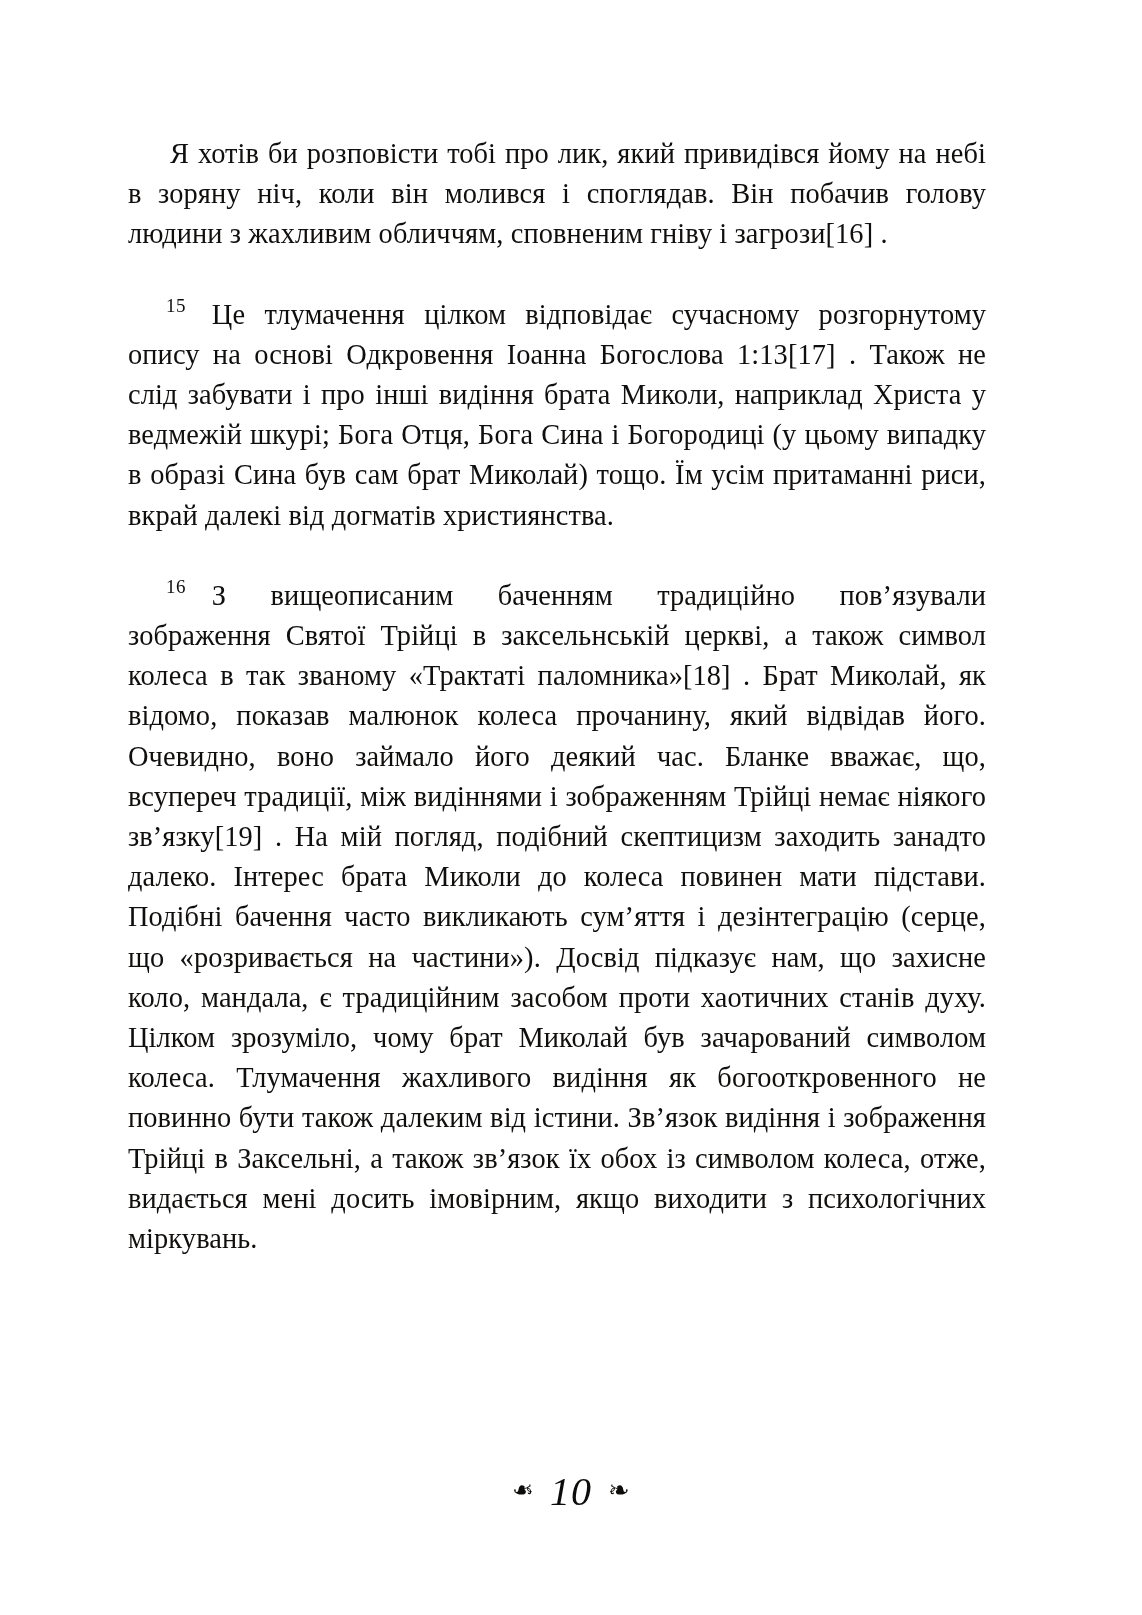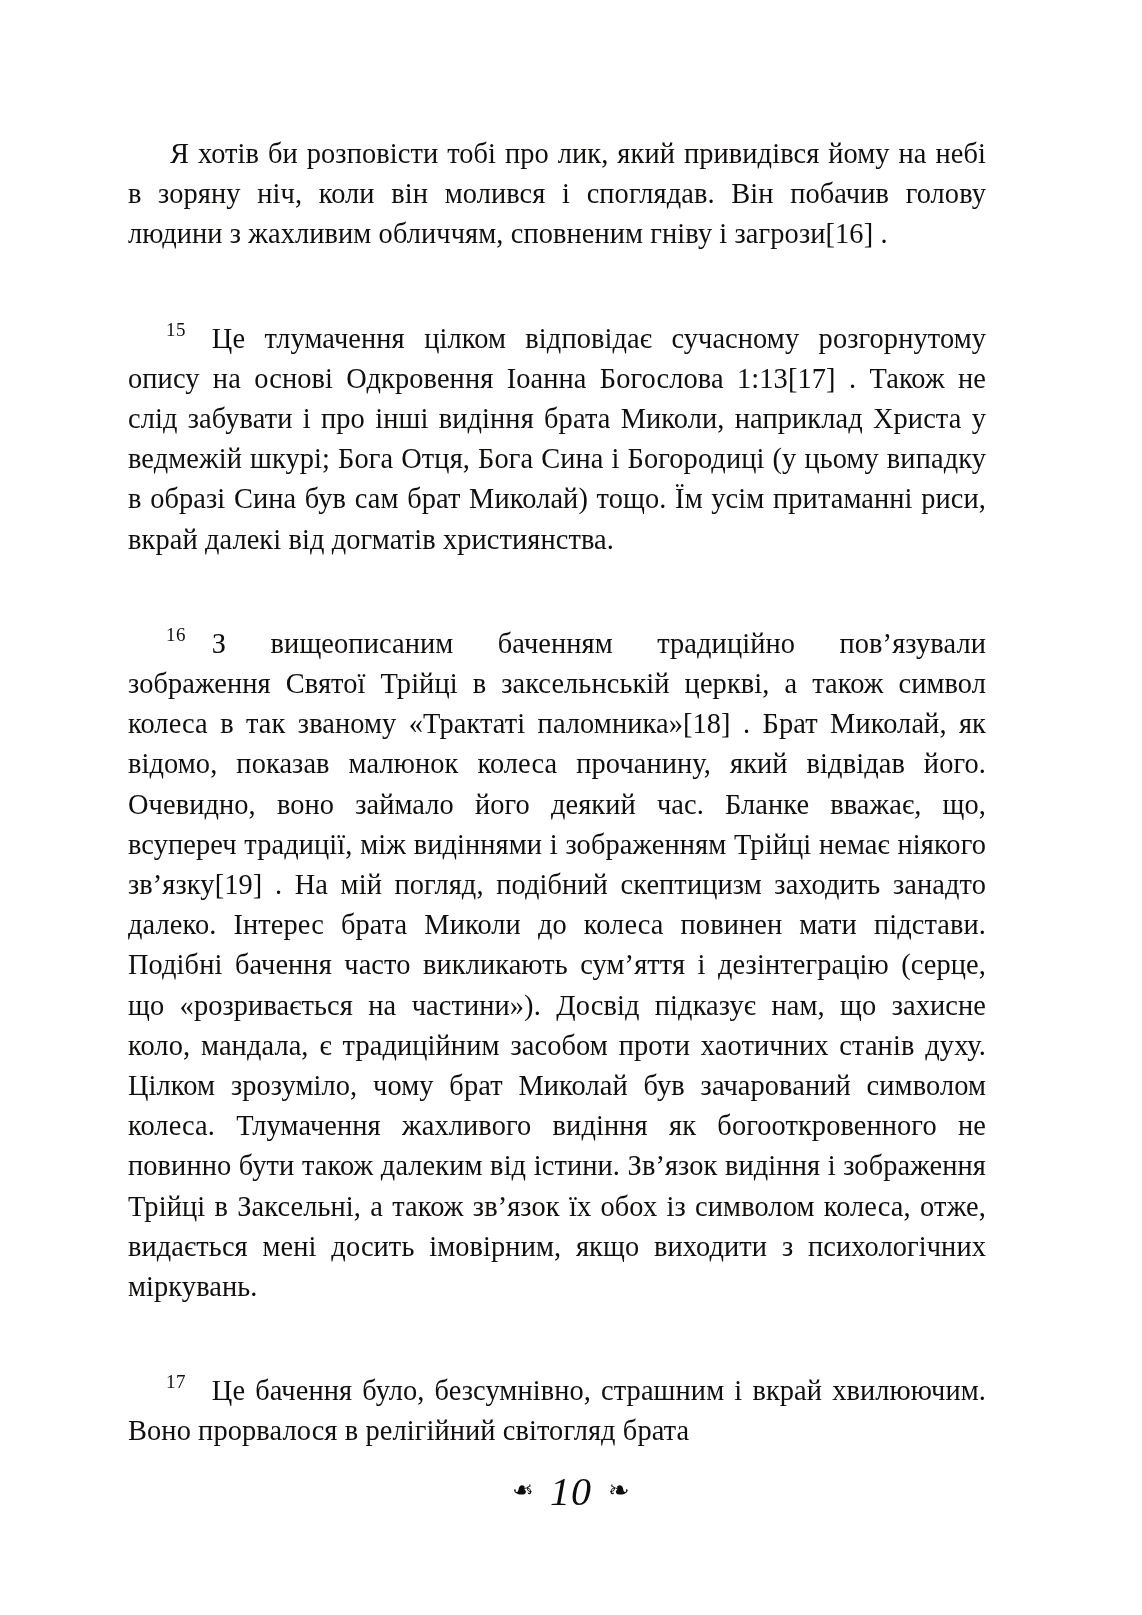--- a/index.html
+++ b/index.html
@@ -35,21 +35,21 @@
     -webkit-font-smoothing: antialiased;
   }
   .para.body-first {
     text-indent: 0;
   }
   .para.quote {
     text-indent: 42px;
   }
   .para.numbered {
     text-indent: 0;
-    margin-top: 64px;
+    margin-top: 40px;
   }
   .para-num {
     display: inline-block;
     vertical-align: baseline;
     position: relative;
     top: -12px;
     margin-left: 38px;
     margin-right: 26px;
     font-size: 19px;
     line-height: 0;
@@ -95,23 +95,20 @@
     <p class="para quote">Я хотів би розповісти тобі про лик, який привидівся йому на небі в зоряну ніч, коли він молився і споглядав. Він побачив голову людини з жахливим обличчям, сповненим гніву і загрози[16] .</p>
 
     <p class="para numbered">
       <span class="para-num">15</span><span>Це тлумачення цілком відповідає сучасному розгорнутому опису на основі Одкровення Іоанна Богослова 1:13[17] . Також не слід забувати і про інші видіння брата Миколи, наприклад Христа у ведмежій шкурі; Бога Отця, Бога Сина і Богородиці (у цьому випадку в образі Сина був сам брат Миколай) тощо. Їм усім притаманні риси, вкрай далекі від догматів християнства.</span>
     </p>
 
     <p class="para numbered">
       <span class="para-num">16</span><span>З вищеописаним баченням традиційно пов’язували зображення Святої Трійці в заксельнській церкві, а також символ колеса в так званому «Трактаті паломника»[18] . Брат Миколай, як відомо, показав малюнок колеса прочанину, який відвідав його. Очевидно, воно займало його деякий час. Бланке вважає, що, всупереч традиції, між видіннями і зображенням Трійці немає ніякого зв’язку[19] . На мій погляд, подібний скептицизм заходить занадто далеко. Інтерес брата Миколи до колеса повинен мати підстави. Подібні бачення часто викликають сум’яття і дезінтеграцію (серце, що «розривається на частини»). Досвід підказує нам, що захисне коло, мандала, є традиційним засобом проти хаотичних станів духу. Цілком зрозуміло, чому брат Миколай був зачарований символом колеса. Тлумачення жахливого видіння як богооткровенного не повинно бути також далеким від істини. Зв’язок видіння і зображення Трійці в Заксельні, а також зв’язок їх обох із символом колеса, отже, видається мені досить імовірним, якщо виходити з психологічних міркувань.</span>
     </p>
 
-    <p class="para numbered">
-      <span class="para-num">17</span><span>Це бачення було, безсумнівно, страшним і вкрай хвилюючим. Воно прорвалося в релігійний світогляд брата</span>
-    </p>
 
   </div>
 
   <div class="footer">
     <span class="orn left">❧</span>
     <span class="pagenum">10</span>
     <span class="orn right">❧</span>
   </div>
 
 </div>

